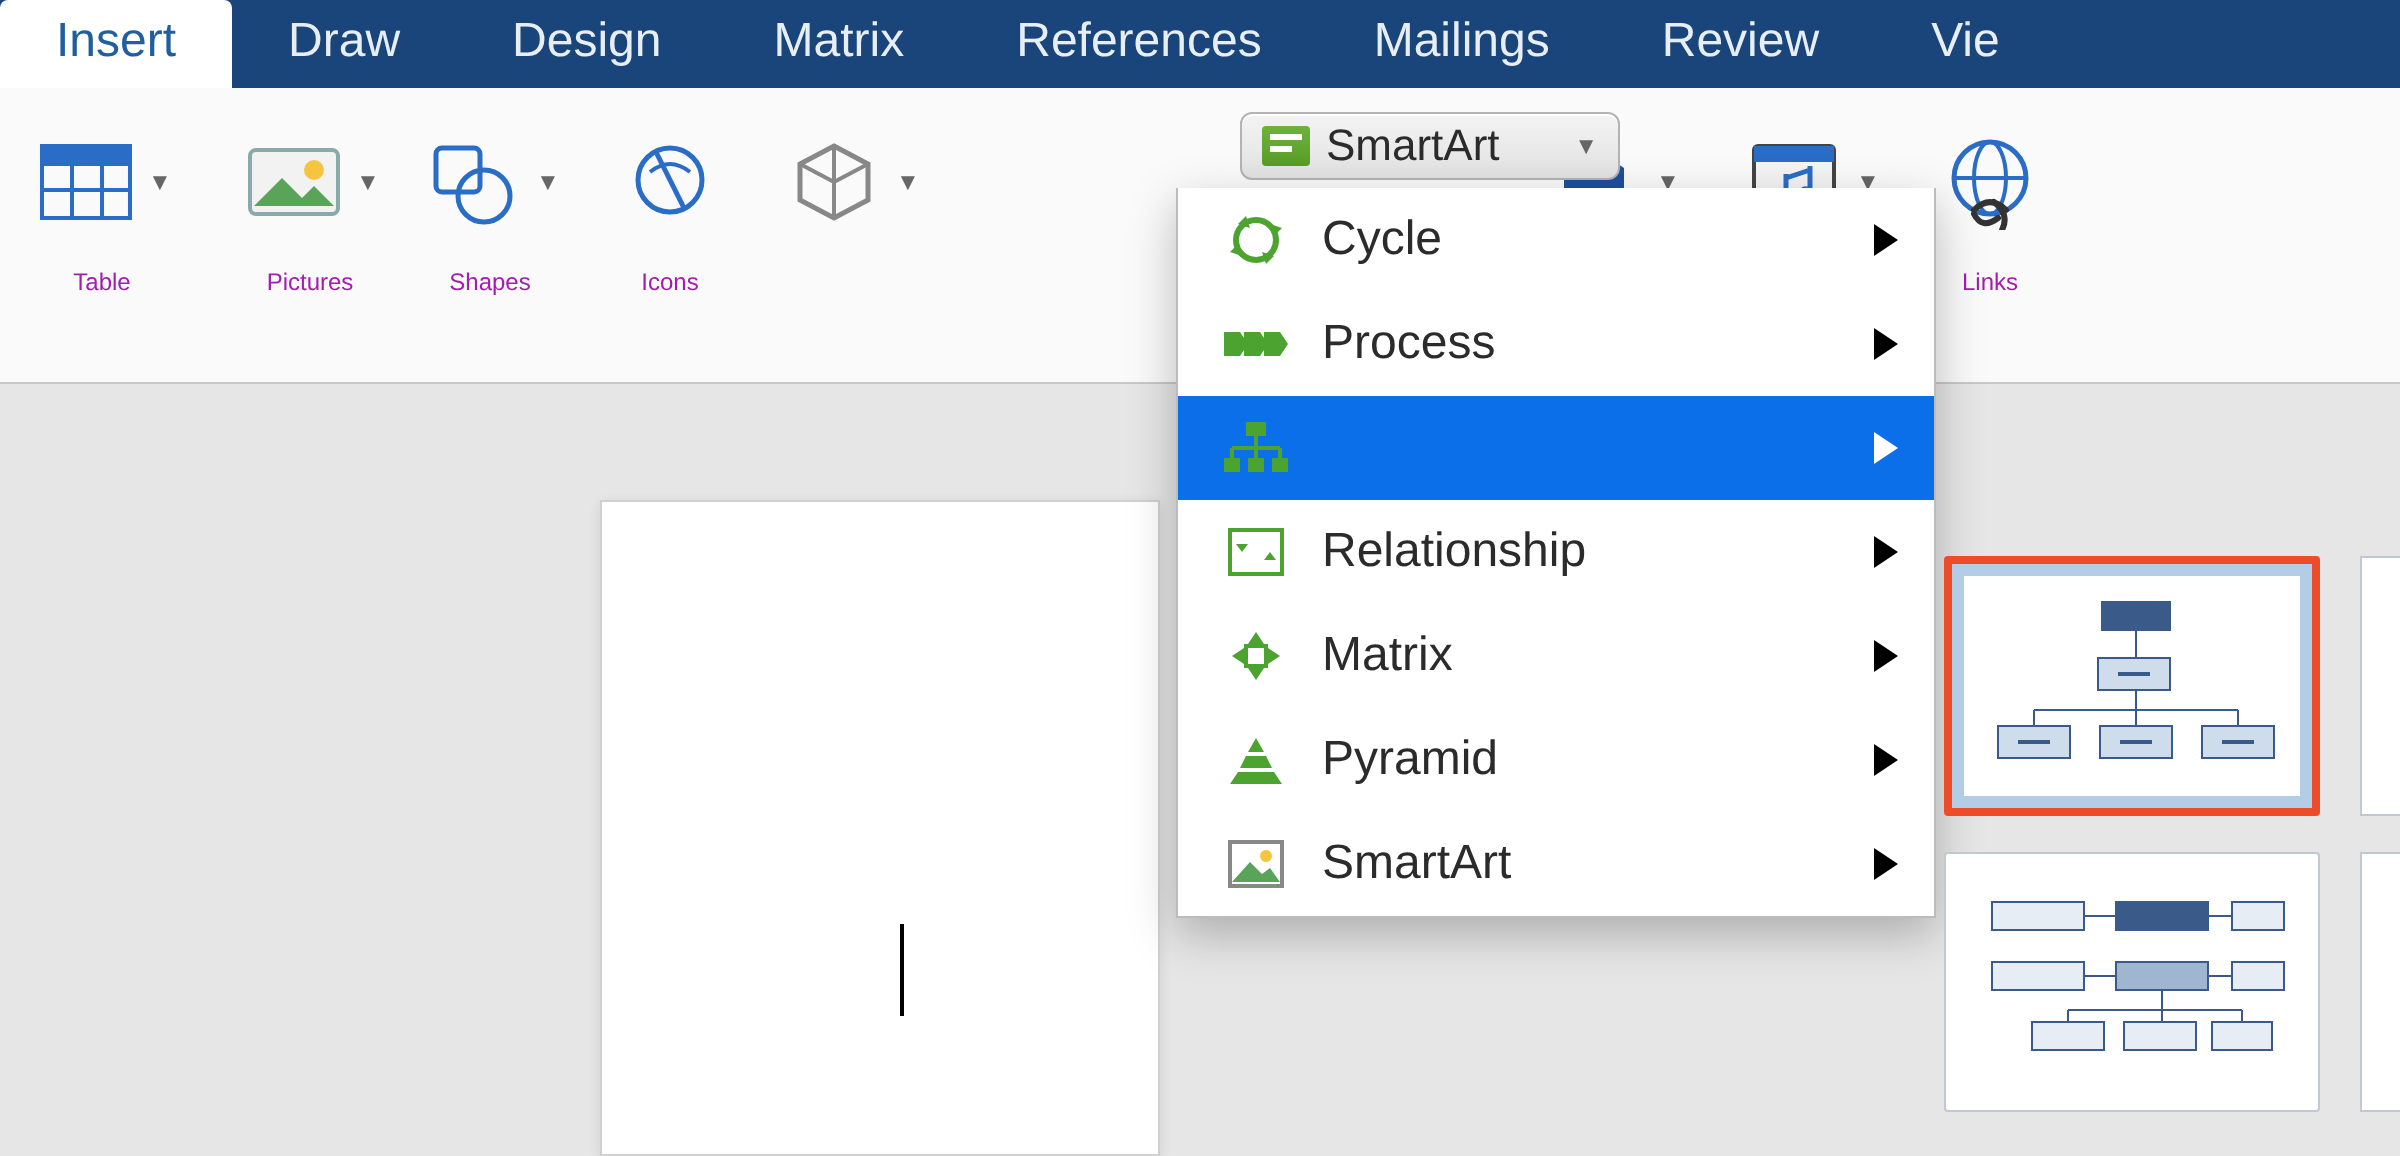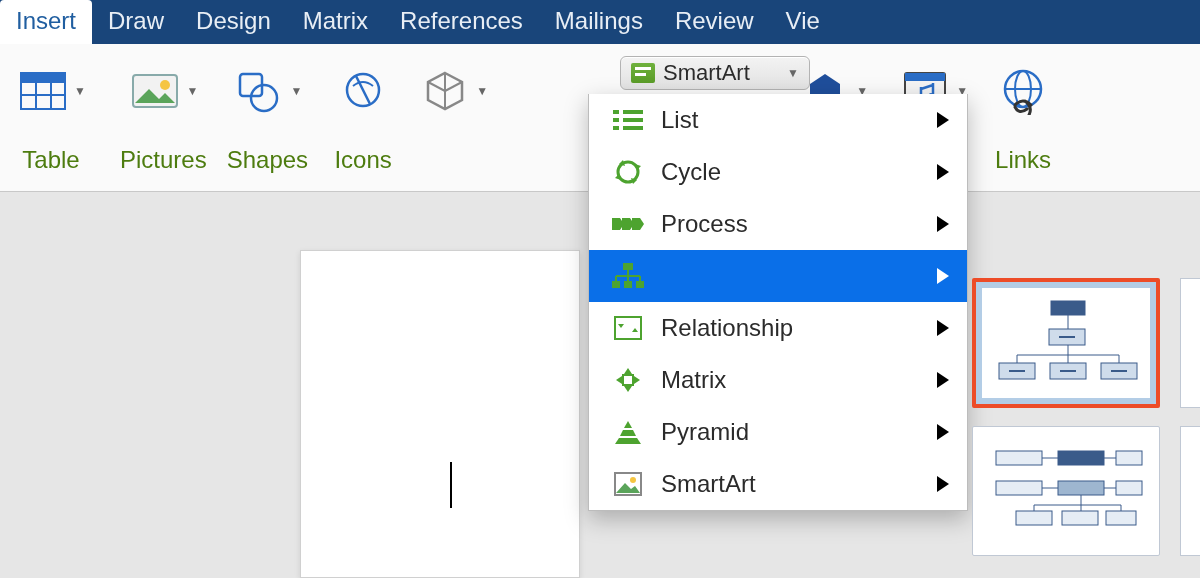--- a/index.html
+++ b/index.html
@@ -11,21 +11,21 @@
     background: #e6e6e6;
     position: relative;
   }
   .ribbon-tabs {
     display: flex;
     background: #19457a;
     height: 44px;
     align-items: flex-end;
   }
   .ribbon-tab {
-    padding: 8px 16px 10px;
+    padding: 8px 28px 10px;
     font-size: 24px;
     color: #e8eef5;
     cursor: pointer;
     height: 100%;
     display: flex;
     align-items: center;
   }
   .ribbon-tab.active {
     background: #fff;
     color: #205ea0;
@@ -56,25 +56,25 @@
     display: flex;
     align-items: center;
     gap: 4px;
     height: 70px;
   }
   .rb-icon {
     width: 54px; height: 54px;
     display:flex; align-items:center; justify-content:center;
   }
   .rb-label {
-    font-size: 24px;
-    color: #4d7c0f;
+    font-size: 12px;
+    color: #a21caf;
     text-align: center;
     line-height: 1.15;
-    margin-top: 20px;
+    margin-top: 9px;
   }
   .dropdown-caret {
     font-size: 12px;
     color: #666;
   }
   .smartart-btn {
     position: absolute;
     left: 576px;
     top: 56px;
     width: 190px;
@@ -315,36 +315,20 @@
 <div class="doc-bg"></div>
 <div class="cursor-line"></div>
 
 <div class="smartart-btn">
   <span class="smartart-icon"></span>
   <span>SmartArt</span>
   <span class="dropdown-caret" style="margin-left:auto">▼</span>
 </div>
 
 <div class="smartart-menu">
-  <div class="sa-item">
-    <span class="sa-icon">
-      <svg width="30" height="24">
-          <g fill="#4da32f">
-            <rect x="0" y="2" width="6" height="4"></rect>
-            <rect x="0" y="10" width="6" height="4"></rect>
-            <rect x="0" y="18" width="6" height="4"></rect>
-            <rect x="10" y="2" width="20" height="4"></rect>
-            <rect x="10" y="10" width="20" height="4"></rect>
-            <rect x="10" y="18" width="20" height="4"></rect>
-          </g>
-        </svg>
-    </span>
-    <span>List</span>
-    <span class="arrowr"></span>
-  </div>
   <div class="sa-item">
     <span class="sa-icon">
       <svg width="30" height="28">
           <g fill="none" stroke="#4da32f" stroke-width="3">
             <path d="M15 4 A10 10 0 0 1 25 14"></path>
             <path d="M25 14 A10 10 0 0 1 15 24"></path>
             <path d="M15 24 A10 10 0 0 1 5 14"></path>
             <path d="M5 14 A10 10 0 0 1 15 4"></path>
           </g>
           <g fill="#4da32f">

